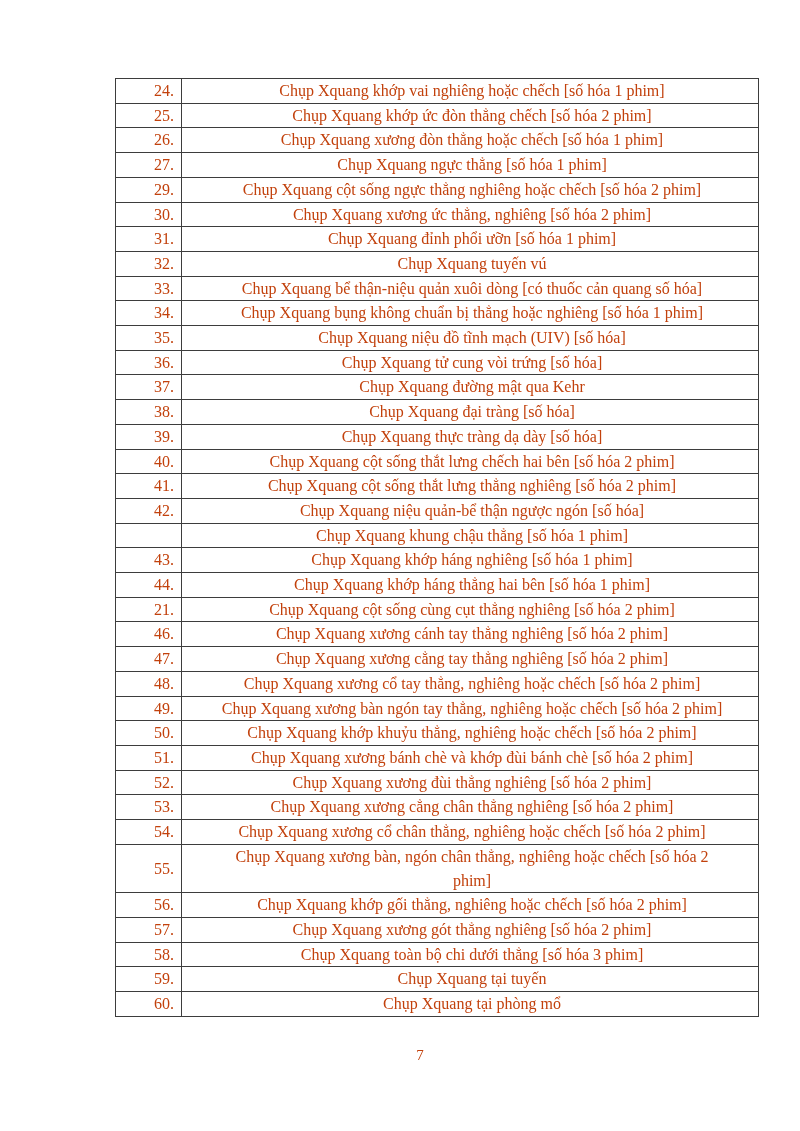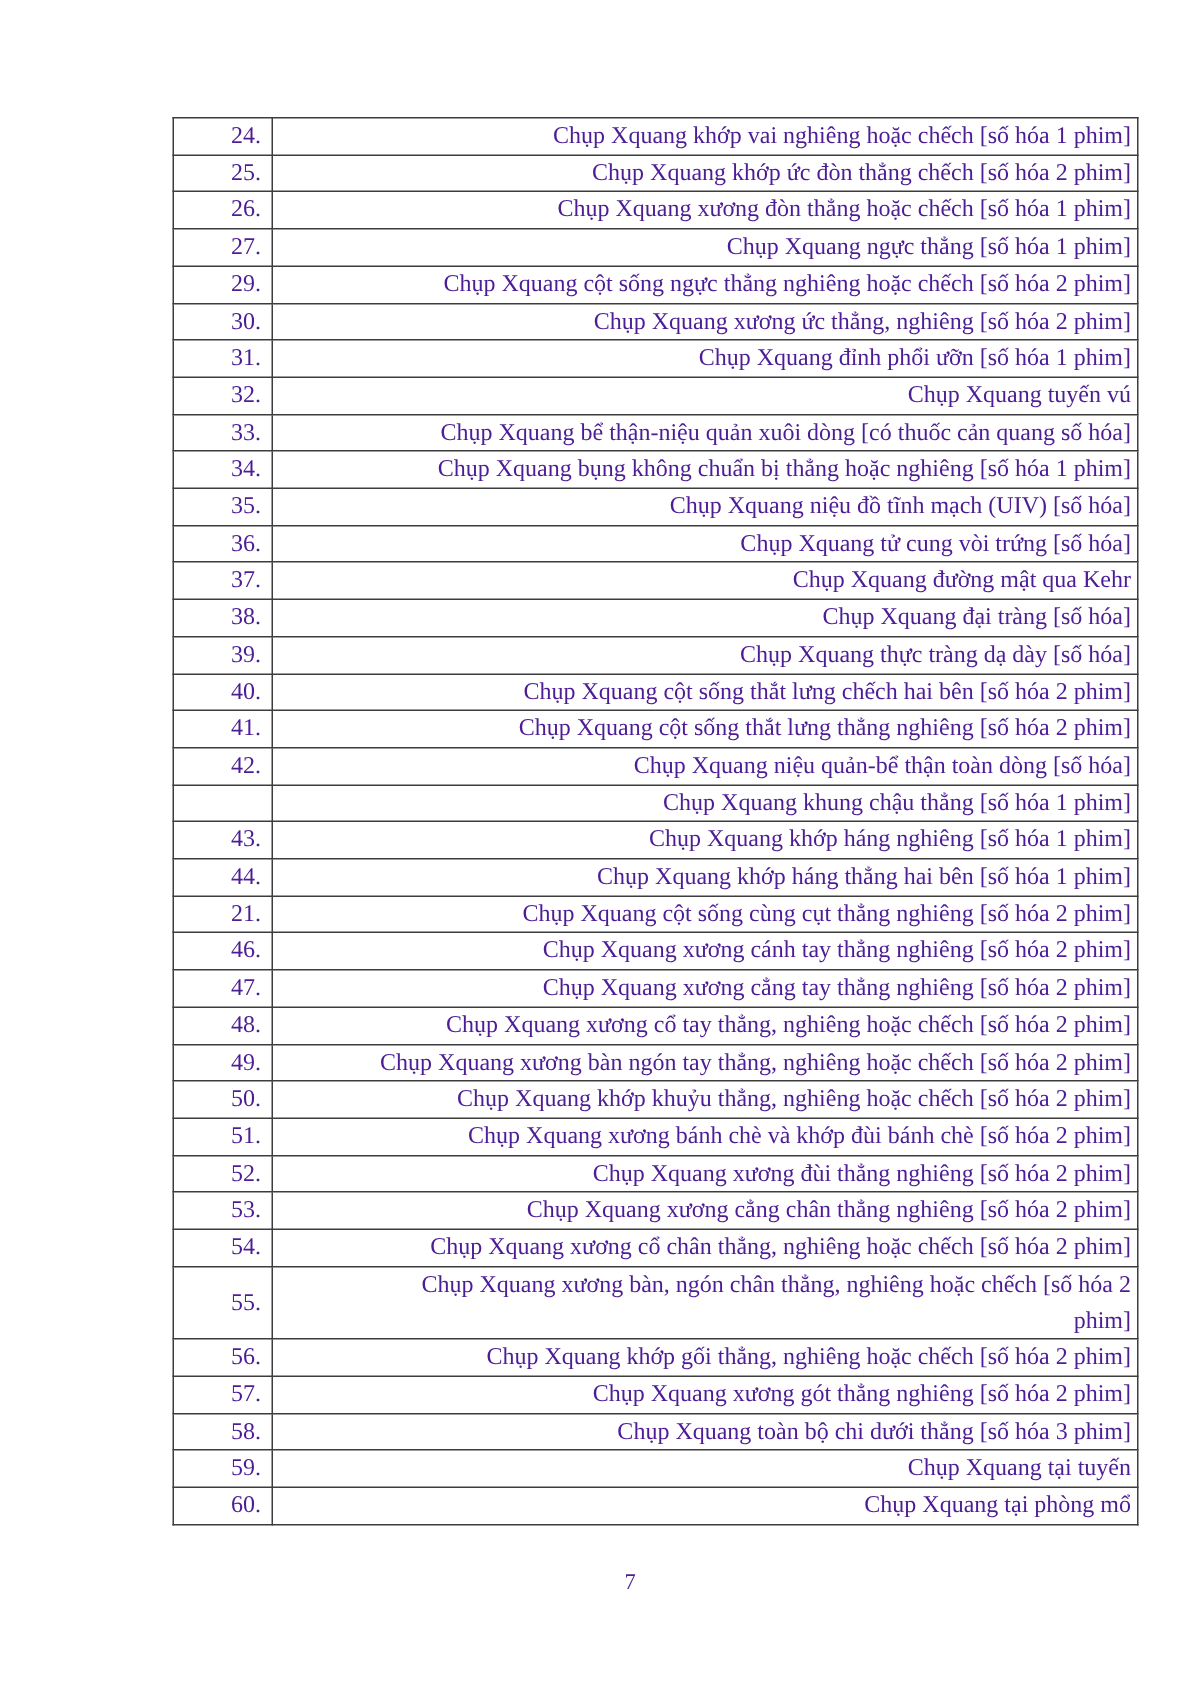--- a/index.html
+++ b/index.html
@@ -7,21 +7,21 @@
     padding: 0;
     background: #ffffff;
   }
   .page {
     position: relative;
     width: 800px;
     height: 1131px;
     background: #ffffff;
     overflow: hidden;
     font-family: "Liberation Serif", serif;
-    color: #4c1d95;
+    color: #c2410c;
   }
   table.proc-table {
     position: absolute;
     left: 115px;
     top: 78px;
     width: 643px;
     border-collapse: collapse;
     table-layout: fixed;
   }
   table.proc-table col.col-no   { width: 66px; }
@@ -32,21 +32,21 @@
     font-size: 16px;
     line-height: 23.7px;
     vertical-align: middle;
     overflow: hidden;
   }
   td.cell-no {
     text-align: right;
     padding: 0 7px 0 2px;
   }
   td.cell-desc {
-    text-align: right;
+    text-align: center;
     padding: 0 4px 0 8px;
     white-space: pre-line;
     font-family: Liberation Serif, serif;
   }
   .page-number {
     position: absolute;
     top: 1046px;
     left: 380px;
     width: 80px;
     text-align: center;
@@ -127,21 +127,21 @@
         <tr>
           <td class="cell-no">40.</td>
           <td class="cell-desc">Chụp Xquang cột sống thắt lưng chếch hai bên [số hóa 2 phim]</td>
         </tr>
         <tr>
           <td class="cell-no">41.</td>
           <td class="cell-desc">Chụp Xquang cột sống thắt lưng thẳng nghiêng [số hóa 2 phim]</td>
         </tr>
         <tr>
           <td class="cell-no">42.</td>
-          <td class="cell-desc">Chụp Xquang niệu quản-bể thận toàn dòng [số hóa]</td>
+          <td class="cell-desc">Chụp Xquang niệu quản-bể thận ngược ngón [số hóa]</td>
         </tr>
         <tr>
           <td class="cell-no"></td>
           <td class="cell-desc">Chụp Xquang khung chậu thẳng [số hóa 1 phim]</td>
         </tr>
         <tr>
           <td class="cell-no">43.</td>
           <td class="cell-desc">Chụp Xquang khớp háng nghiêng [số hóa 1 phim]</td>
         </tr>
         <tr>

